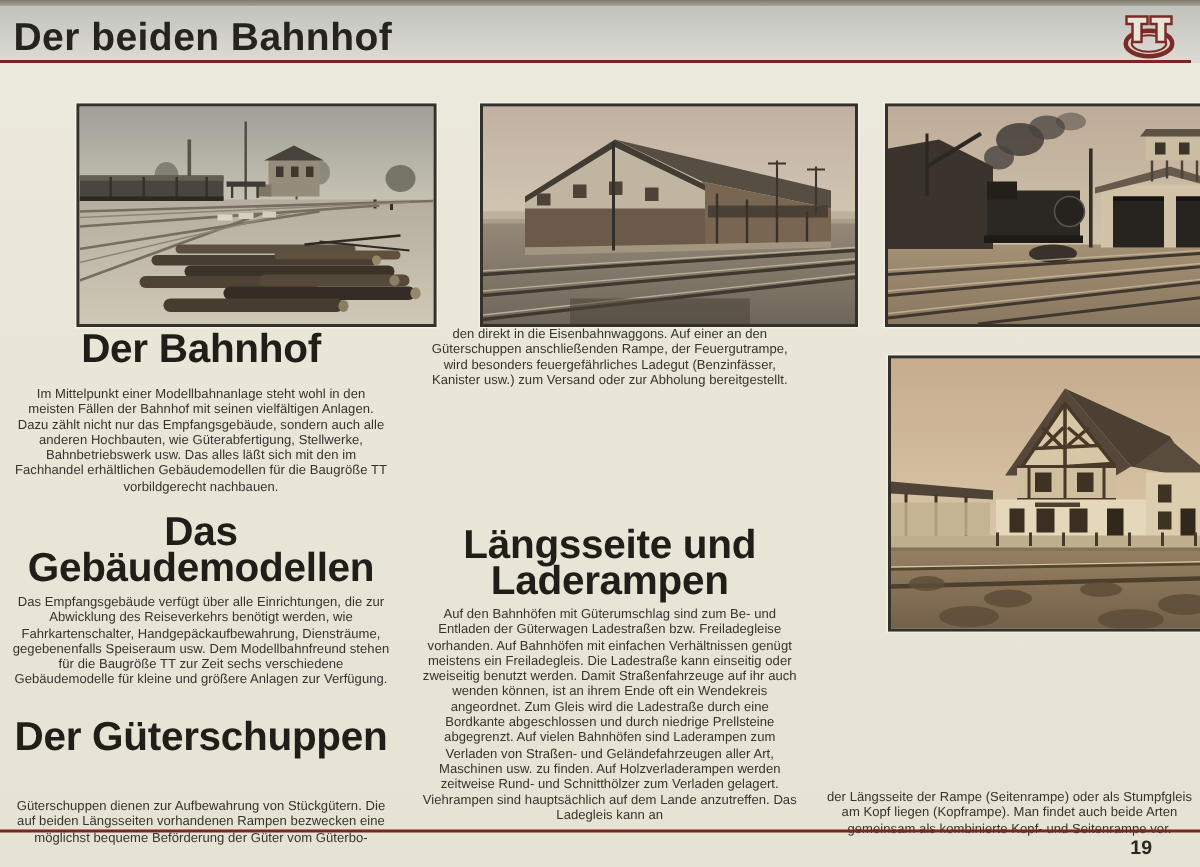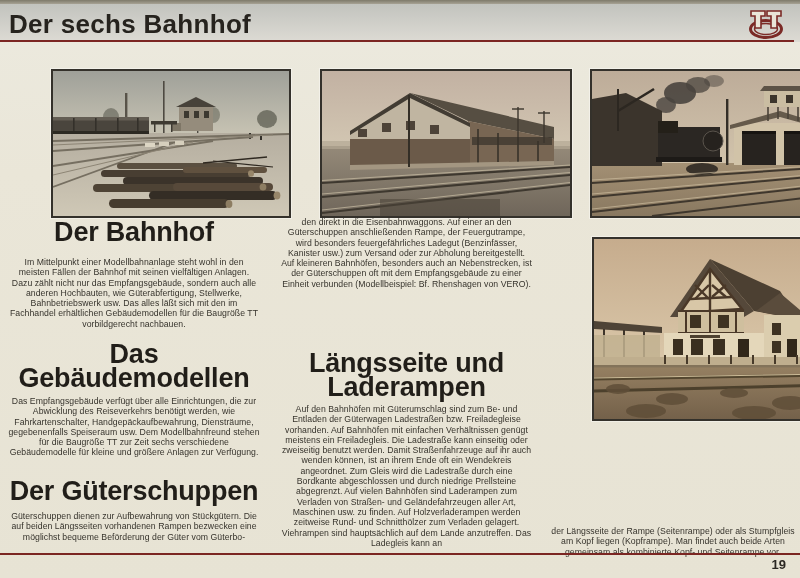--- a/index.html
+++ b/index.html
@@ -12,21 +12,21 @@
   .top-edge{position:absolute;left:0;top:0;width:800px;height:4px;
     background:linear-gradient(#7e7a6a,#a7a294);}
   .header-band{position:absolute;left:0;top:4px;width:800px;height:38px;
     background:linear-gradient(#c2c3be,#dddbd4);}
   .page-title{position:absolute;left:9px;top:9px;margin:0;
     font-size:26px;font-weight:bold;color:#26231e;letter-spacing:.3px;}
   .tt-logo{position:absolute;right:10px;top:4px;width:48px;height:36px;}
   .rule{position:absolute;height:2px;background:#7b2622;}
   .rule-top{left:0;top:40px;width:794px;}
   .rule-bottom{left:0;top:553px;width:800px;}
-  .page-number{position:absolute;right:14px;top:557px;
+  .page-number{position:absolute;right:32px;top:557px;
     font-size:13px;font-weight:bold;color:#2a2722;text-align:right;}
   .photo{position:absolute;border:2px solid #34312b;background:#c9c2b2;
     box-shadow:0 0 0 1px rgba(255,255,255,.4);}
   .photo svg{display:block;width:100%;height:100%;}
   #photo1{left:11px;top:53px;width:236px;height:145px;}
   #photo2{left:280px;top:53px;width:248px;height:145px;}
   #photo3{left:550px;top:53px;width:238px;height:145px;}
   #photo4{left:552px;top:221px;width:234px;height:180px;}
   .col{position:absolute;}
   h2{margin:0;font-size:27px;line-height:24px;font-weight:bold;
@@ -36,21 +36,21 @@
   .body p{margin:0;}
   .abs{position:absolute;text-align:center;}
 </style>
 </head>
 <body>
 
 <div class="page">
 
   <div class="top-edge"></div>
   <div class="header-band"></div>
-  <h1 class="page-title">Der sechs Bahnhof</h1>
+  <h1 class="page-title">Der beiden Bahnhof</h1>
 
   <svg class="tt-logo" viewBox="0 0 48 36">
     <ellipse cx="24" cy="25" rx="15.5" ry="8.5" fill="none" stroke="#7b2a26" stroke-width="3"></ellipse>
     <ellipse cx="24" cy="25" rx="11.5" ry="5.5" fill="none" stroke="#7b2a26" stroke-width="1.4"></ellipse>
     <g stroke="#7b2a26" stroke-width="1.6" fill="#e9e5d8">
       <path d="M9 7 h14 v5 h-4 v12 h-6 v-12 h-4 z"></path>
       <path d="M25 7 h14 v5 h-4 v12 h-6 v-12 h-4 z"></path>
     </g>
   </svg>
 
@@ -354,27 +354,26 @@
       </g>
     </svg>
   </figure>
 
   <div class="col" style="left:8px;width:252px;top:0;">
     <h2 class="abs" style="top:220px;width:252px;">Der Bahnhof</h2>
     <p class="body abs" style="top:257px;width:252px;">Im Mittelpunkt einer Modellbahnanlage steht wohl in den meisten Fällen der Bahnhof mit seinen vielfältigen Anlagen. Dazu zählt nicht nur das Empfangsgebäude, sondern auch alle anderen Hochbauten, wie Güterabfertigung, Stellwerke, Bahnbetriebswerk usw. Das alles läßt sich mit den im Fachhandel erhältlichen Gebäudemodellen für die Baugröße TT vorbildgerecht nachbauen.</p>
     <h2 class="abs" style="top:342px;width:252px;">Das Gebäudemodellen</h2>
     <p class="body abs" style="top:396px;width:252px;">Das Empfangsgebäude verfügt über alle Einrichtungen, die zur Abwicklung des Reiseverkehrs benötigt werden, wie Fahrkartenschalter, Handgepäckaufbewahrung, Diensträume, gegebenenfalls Speiseraum usw. Dem Modellbahnfreund stehen für die Baugröße TT zur Zeit sechs verschiedene Gebäudemodelle für kleine und größere Anlagen zur Verfügung.</p>
     <h2 class="abs" style="top:479px;width:252px;">Der Güterschuppen</h2>
-    <p class="body abs" style="top:511px;width:252px;">Güterschuppen dienen zur Aufbewahrung von Stückgütern. Die auf beiden Längsseiten vorhandenen Rampen bezwecken eine möglichst bequeme Beförderung der Güter vom Güterbo-</p>
+    <p class="body abs" style="top:532px;width:252px;">Güterschuppen dienen zur Aufbewahrung von Stückgütern. Die auf beiden Längsseiten vorhandenen Rampen bezwecken eine möglichst bequeme Beförderung der Güter vom Güterbo-</p>
   </div>
 
   <div class="col" style="left:281px;width:251px;top:0;">
     <div class="body abs" style="top:217px;width:251px;">
       <p>den direkt in die Eisenbahnwaggons. Auf einer an den Güterschuppen anschließenden Rampe, der Feuergutrampe, wird besonders feuergefährliches Ladegut (Benzinfässer, Kanister usw.) zum Versand oder zur Abholung bereitgestellt.</p>
-      <p>Auf kleineren Bahnhöfen, besonders auch an Nebenstrecken, ist der Güterschuppen oft mit dem Empfangsgebäude zu einer Einheit verbunden (Modellbeispiel: Bf. Rhenshagen von VERO).</p>
     </div>
     <h2 class="abs" style="top:351px;width:251px;">Längsseite und Laderampen</h2>
     <p class="body abs" style="top:404px;width:251px;">Auf den Bahnhöfen mit Güterumschlag sind zum Be- und Entladen der Güterwagen Ladestraßen bzw. Freiladegleise vorhanden. Auf Bahnhöfen mit einfachen Verhältnissen genügt meistens ein Freiladegleis. Die Ladestraße kann einseitig oder zweiseitig benutzt werden. Damit Straßenfahrzeuge auf ihr auch wenden können, ist an ihrem Ende oft ein Wendekreis angeordnet. Zum Gleis wird die Ladestraße durch eine Bordkante abgeschlossen und durch niedrige Prellsteine abgegrenzt. Auf vielen Bahnhöfen sind Laderampen zum Verladen von Straßen- und Geländefahrzeugen aller Art, Maschinen usw. zu finden. Auf Holzverladerampen werden zeitweise Rund- und Schnitthölzer zum Verladen gelagert. Viehrampen sind hauptsächlich auf dem Lande anzutreffen. Das Ladegleis kann an</p>
   </div>
 
   <div class="col" style="left:551px;width:244px;top:0;">
     <p class="body abs" style="top:526px;width:244px;">der Längsseite der Rampe (Seitenrampe) oder als Stumpfgleis am Kopf liegen (Kopframpe). Man findet auch beide Arten gemeinsam als kombinierte Kopf- und Seitenrampe vor.</p>
   </div>
 
   <div class="rule rule-bottom"></div>

